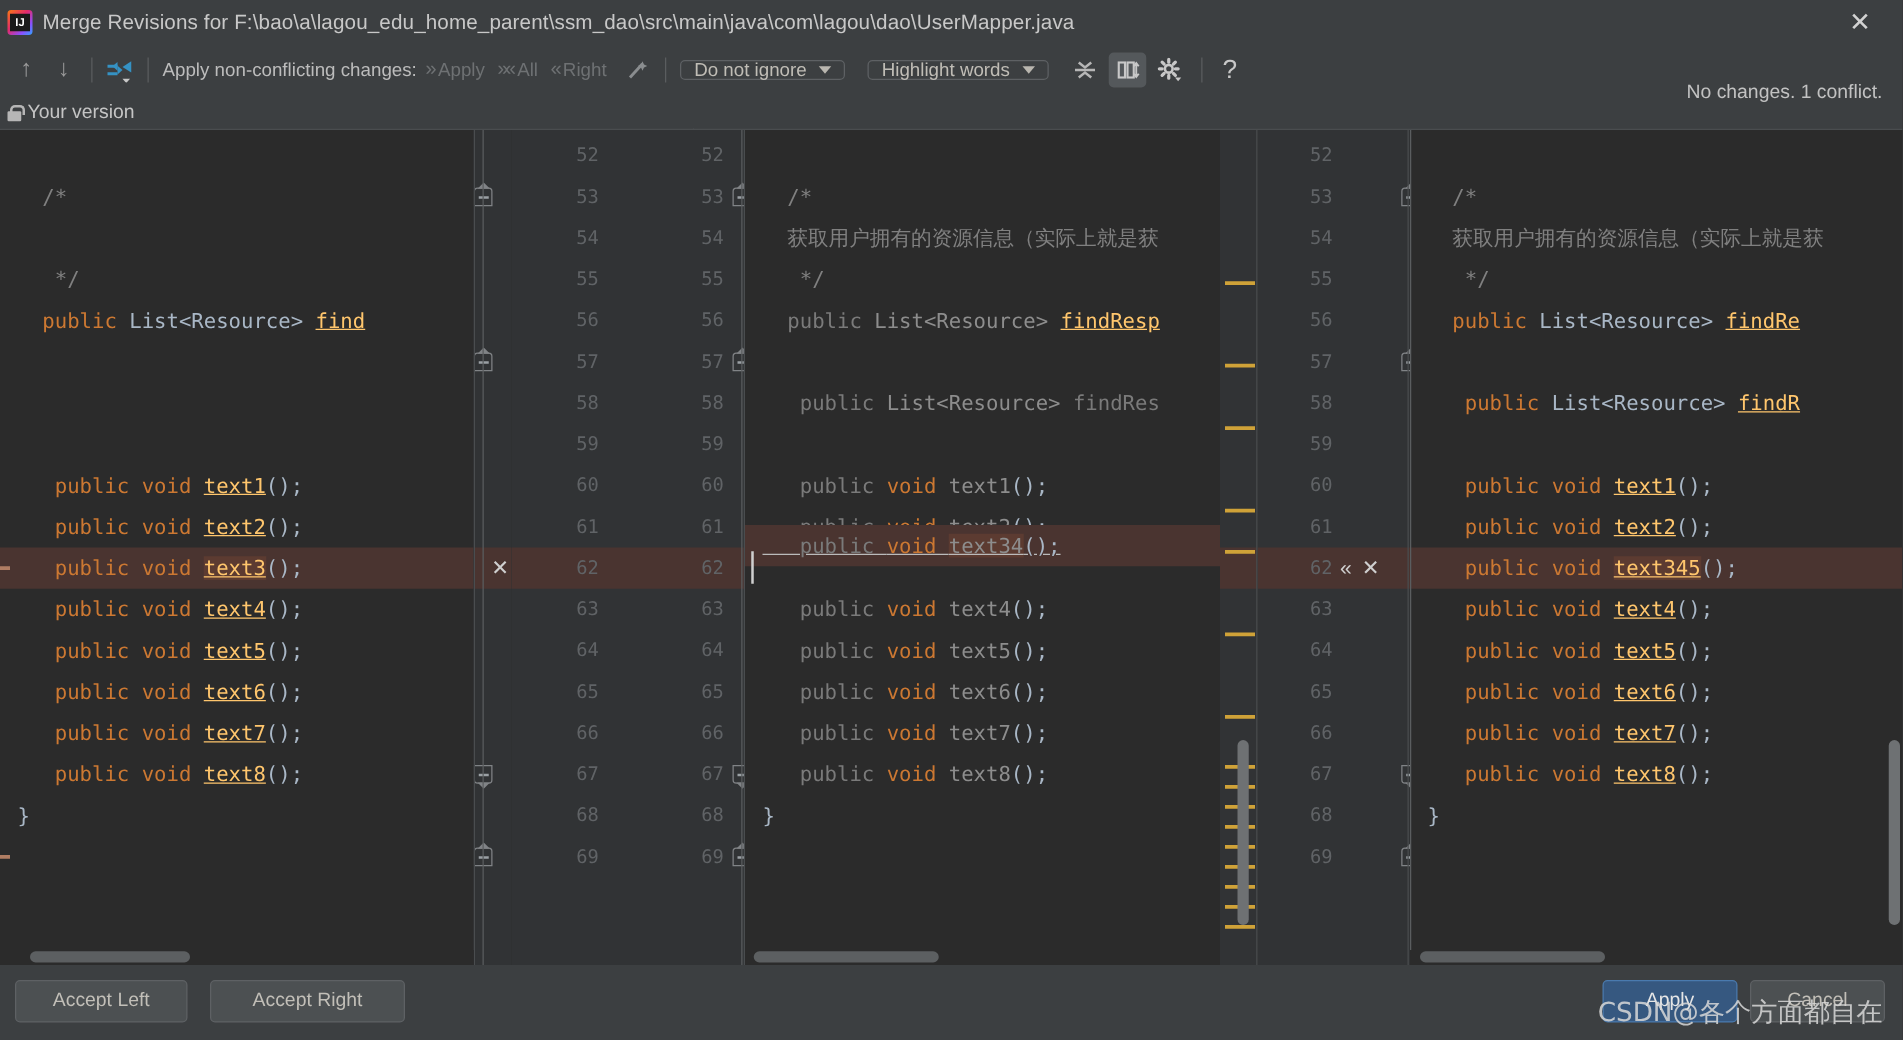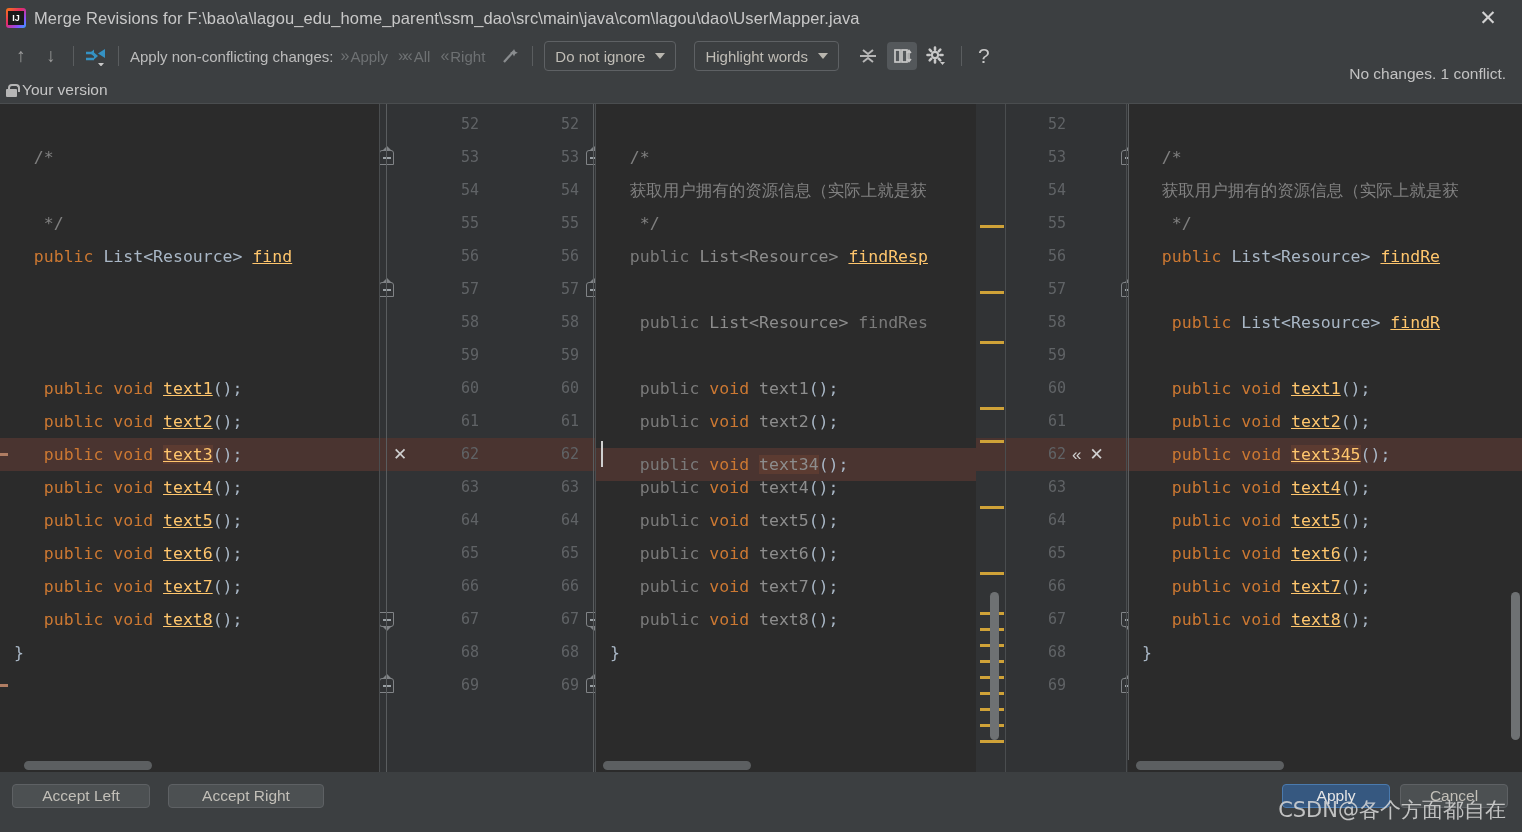--- a/index.html
+++ b/index.html
@@ -59,21 +59,21 @@
   .tb-label {
     font-size: 15px; color: #bcbcbc; white-space: nowrap; margin: 0 7px 0 4px;
   }
   .tb-action {
     display: flex; align-items: center; gap: 4px;
     color: #6e7173; font-size: 15px; white-space: nowrap;
     margin-right: 10px; cursor: pointer;
   }
   .tb-action .chev { font-size: 16px; color: #6e7173; letter-spacing: -3px; }
   .combo {
-    height: 30px; border: 1px solid #5e6164; border-radius: 4px;
+    height: 16px; border: 1px solid #5e6164; border-radius: 4px;
     background: #3c3f41; color: #c0bdb6; font-size: 15px;
     display: flex; align-items: center; padding: 0 10px; gap: 10px;
     white-space: nowrap; cursor: pointer; flex: 0 0 auto;
   }
   .combo .caret {
     width: 0; height: 0; border-left: 5px solid transparent;
     border-right: 5px solid transparent; border-top: 6px solid #b9b6af;
   }
   .tb-toggle {
     width: 30px; height: 28px; border-radius: 4px;
@@ -216,21 +216,21 @@
   .cursor-caret {
     position: absolute; width: 2px; height: 26px; background: #cfcfcf;
   }
 
   
   .bottombar {
     position: absolute; left: 0; bottom: 0; width: 1522px; height: 60px;
     background: #3c3f41;
   }
   .btn {
-    position: absolute; height: 24px; border: 1px solid #5e6164;
+    position: absolute; height: 34px; border: 1px solid #5e6164;
     border-radius: 4px; background: #4c5052; color: #c2bfb8;
     font-size: 15.5px; display: flex; align-items: center;
     justify-content: center; cursor: pointer; white-space: nowrap;
   }
   .btn.primary { background: #365880; border-color: #4a7aae; color: #e6e6e6; }
   .watermark {
     position: absolute; right: 16px; bottom: 8px;
     font-size: 21px; color: #d9d9d9; opacity: .85;
     font-family: "DejaVu Sans", sans-serif; white-space: nowrap;
     pointer-events: none;
@@ -414,21 +414,21 @@
         <div class="line" style="top: 4px;"></div>
         <div class="line" style="top: 37px;"><span class="cmt">  /*</span></div>
         <div class="line" style="top: 70px;"><span class="cmt">  获取用户拥有的资源信息（实际上就是获</span></div>
         <div class="line" style="top: 103px;"><span class="cmt">   */</span></div>
         <div class="line" style="top: 136px;"><span class="dim">  public </span><span class="dimk">List&lt;Resource&gt; </span><span class="mth">findResp</span></div>
         <div class="line" style="top: 169px;"></div>
         <div class="line" style="top: 202px;"><span class="dim">   public </span><span class="dimk">List&lt;Resource&gt; </span><span class="dim">findRes</span></div>
         <div class="line" style="top: 235px;"></div>
         <div class="line" style="top: 268px;"><span class="dim">   public </span><span class="kw">void </span><span class="dimk">text1</span><span class="brc">();</span></div>
         <div class="line" style="top: 301px;"><span class="dim">   public </span><span class="kw">void </span><span class="dimk">text2</span><span class="brc">();</span></div>
-        <div class="line conflict-bg" style="top: 344px;"><span class="dim">   public </span><span class="kw">void </span><span class="dimk tokhl">text34</span><span class="brc">();</span></div>
+        <div class="line conflict-bg" style="top: 316px; text-decoration: underline;"><span class="dim">   public </span><span class="kw">void </span><span class="dimk tokhl">text34</span><span class="brc">();</span></div>
         <div class="line" style="top: 367px;"><span class="dim">   public </span><span class="kw">void </span><span class="dimk">text4</span><span class="brc">();</span></div>
         <div class="line" style="top: 400px;"><span class="dim">   public </span><span class="kw">void </span><span class="dimk">text5</span><span class="brc">();</span></div>
         <div class="line" style="top: 433px;"><span class="dim">   public </span><span class="kw">void </span><span class="dimk">text6</span><span class="brc">();</span></div>
         <div class="line" style="top: 466px;"><span class="dim">   public </span><span class="kw">void </span><span class="dimk">text7</span><span class="brc">();</span></div>
         <div class="line" style="top: 499px;"><span class="dim">   public </span><span class="kw">void </span><span class="dimk">text8</span><span class="brc">();</span></div>
         <div class="line" style="top: 532px;"><span class="brc">}</span></div>
         <div class="line" style="top: 565px;"></div>
       </div>
     <div class="pane gutter-m-r" id="gutMidR">
         <div class="line conflict-bg" style="top: 334px; z-index: 0;"></div>

